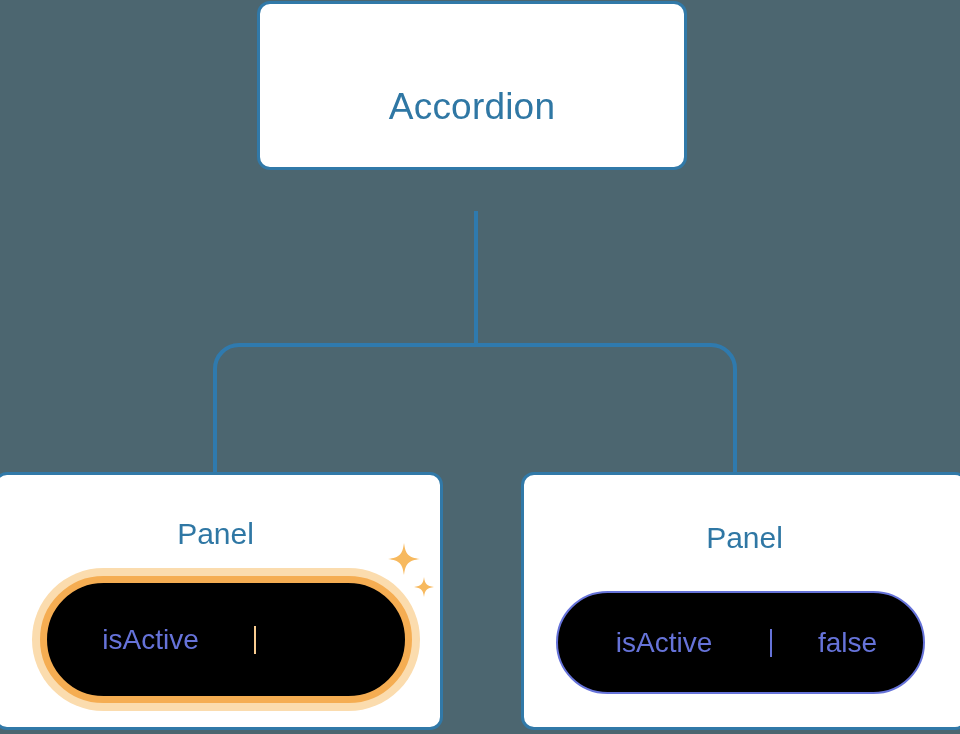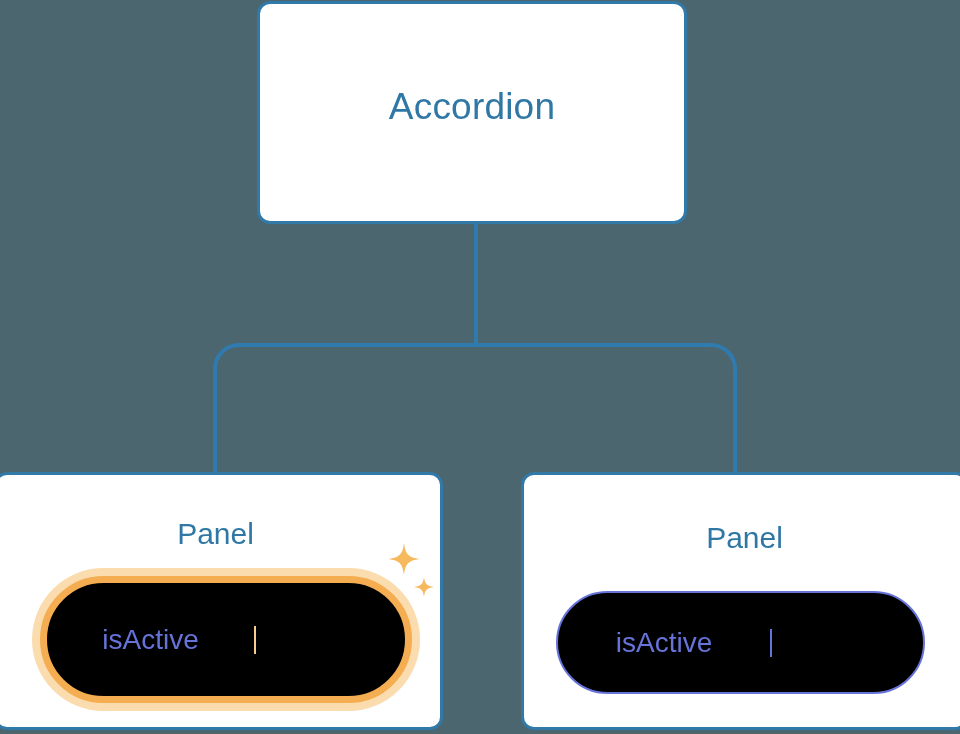--- a/index.html
+++ b/index.html
@@ -38,21 +38,21 @@
     position: absolute;
     background: #ffffff;
     border: 3px solid #3179a8;
     border-radius: 13px;
   }
 
   .card-root {
     left: 257px;
     top: 1px;
     width: 430px;
-    height: 223px;
+    height: 169px;
   }
 
   .card-root .card-title {
     position: absolute;
     left: 0;
     right: 0;
     top: 84px;
     text-align: center;
     color: #2f77a4;
     font-size: 37px;
@@ -189,15 +189,16 @@
     <path d="M21 2 C22.6 13.6 25.4 16.4 37 18 C25.4 19.6 22.6 22.4 21 34 C19.4 22.4 16.6 19.6 5 18 C16.6 16.4 19.4 13.6 21 2 Z" fill="#f7b95e"></path>
     <path d="M41 36 C42 43.2 43.8 45 51 46 C43.8 47 42 48.8 41 56 C40 48.8 38.2 47 31 46 C38.2 45 40 43.2 41 36 Z" fill="#f7b95e"></path>
   </svg>
 
   <div class="card card-panel-right">
     <div class="panel-title">Panel</div>
   </div>
 
   <div class="pill pill-plain">
     <div class="pill-cell pill-key">isActive</div>
+    <div class="pill-cell pill-value">false</div>
   </div>
 
 </div>
 
 </body></html>

